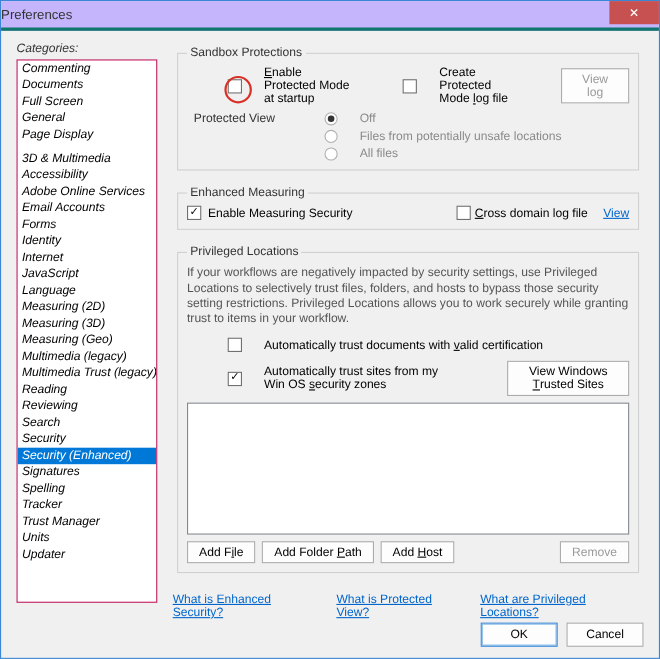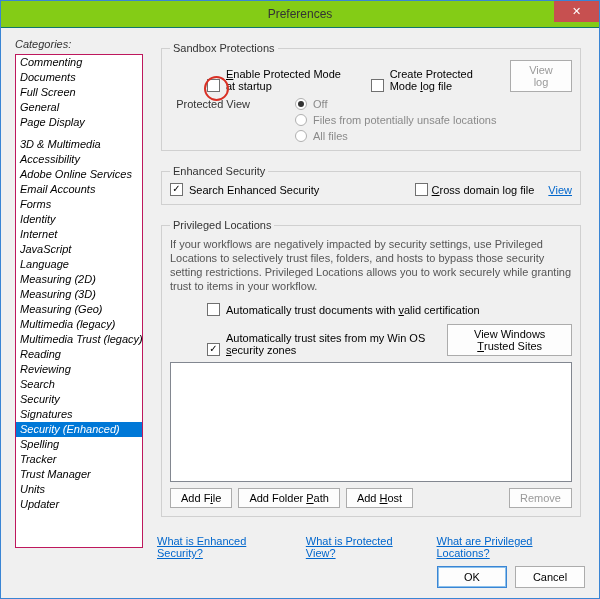--- a/index.html
+++ b/index.html
@@ -1,31 +1,31 @@
 <!DOCTYPE html>
 <html><head>
 <meta charset="utf-8">
 <style>
   *{box-sizing:border-box;font-family:"Segoe UI",Tahoma,sans-serif;font-size:11px;}
   html,body{margin:0;padding:0;background:#fff;}
   .window{width:600px;height:599px;border:1px solid #3a85d4;background:#f0f0f0;position:relative;}
-  .titlebar{height:27px;background:#84cc16;border-bottom:1px solid #0f766e;display:flex;align-items:center;justify-content:center;position:relative;}
+  .titlebar{height:27px;background:#c4b5fd;border-bottom:3px solid #0f766e;display:flex;align-items:center;justify-content:flex-start;position:relative;}
   .titlebar .title{color:#333;font-size:12px;}
   .close-btn{position:absolute;right:0;top:0;width:45px;height:21px;background:#c75050;color:#fff;display:flex;align-items:center;justify-content:center;font-family:Arial;font-size:11px;}
   .body{display:flex;padding:10px 14px 0 14px;height:520px;}
   .left{width:128px;display:flex;flex-direction:column;font-style:italic;}
   .left-label{margin-bottom:4px;color:#333;}
   .cat-list{flex:1;border:1px solid #be185d;background:#fff;overflow:hidden;}
   .cat-item{padding:1px 4px;color:#000;white-space:nowrap;overflow:hidden;text-overflow:clip;line-height:13px;font-size:11px;}
   .cat-item.selected{background:#0078d7;color:#fff;}
   .cat-sep{height:7px;}
   .right{flex:1;padding-left:14px;display:flex;flex-direction:column;gap:6px;}
   fieldset{border:1px solid #d0d0d0;border-radius:0;margin:4px;padding:6px 8px 8px 8px;}
   legend{padding:0 3px;color:#333;}
-  .row{display:flex;align-items:flex-end;gap:6px;padding-left:37px;}
+  .row{display:flex;align-items:center;gap:20px;padding-left:37px;}
   .cb{width:13px;height:13px;border:1px solid #707070;background:#fff;display:inline-flex;align-items:center;justify-content:center;flex-shrink:0;}
   .cb.checked::after{content:"✓";font-size:10px;line-height:10px;color:#000;position:relative;top:-1px;}
   .highlight{position:relative;}
   .highlight::before{content:"";position:absolute;left:-4px;top:-4px;width:21px;height:21px;border:2px solid #d93025;border-radius:50%;}
   label{color:#000;}
   .u{text-decoration:underline;}
   .btn{border:1px solid #acacac;background:#fdfdfd;padding:3px 10px;min-width:62px;text-align:center;color:#000;}
   .btn.disabled{color:#9a9a9a;}
   .radio{width:12px;height:12px;border:1px solid #707070;border-radius:50%;background:#fff;display:inline-block;flex-shrink:0;}
   .radio.checked::after{content:"";display:block;width:6px;height:6px;background:#333;border-radius:50%;margin:2px;}
@@ -77,22 +77,22 @@
           <div class="cat-item">Language</div>
           <div class="cat-item">Measuring (2D)</div>
           <div class="cat-item">Measuring (3D)</div>
           <div class="cat-item">Measuring (Geo)</div>
           <div class="cat-item">Multimedia (legacy)</div>
           <div class="cat-item">Multimedia Trust (legacy)</div>
           <div class="cat-item">Reading</div>
           <div class="cat-item">Reviewing</div>
           <div class="cat-item">Search</div>
           <div class="cat-item">Security</div>
+          <div class="cat-item selected">Security (Enhanced)</div>
           <div class="cat-item">Signatures</div>
-          <div class="cat-item selected">Security (Enhanced)</div>
           <div class="cat-item">Spelling</div>
           <div class="cat-item">Tracker</div>
           <div class="cat-item">Trust Manager</div>
           <div class="cat-item">Units</div>
           <div class="cat-item">Updater</div>
         </div>
     </div>
 
     <div class="right">
 
@@ -120,24 +120,24 @@
               </div>
             <div class="row">
                 <span class="radio disabled"></span>
                 <span class="dim">All files</span>
               </div>
           </div>
         </div>
       </fieldset>
 
       <fieldset>
-        <legend>Enhanced Security</legend>
+        <legend>Enhanced Measuring</legend>
         <div class="es-row">
           <span class="cb checked"></span>
-          <label style="margin-left:6px">Search Enhanced Security</label>
+          <label style="margin-left:6px">Enable Measuring Security</label>
           <div class="cd">
             <span class="cb"></span>
             <label><span class="u">C</span>ross domain log file</label>
             <span class="view-link">View</span>
           </div>
         </div>
       </fieldset>
 
       <fieldset style="flex:1;display:flex;flex-direction:column">
         <legend>Privileged Locations</legend>

